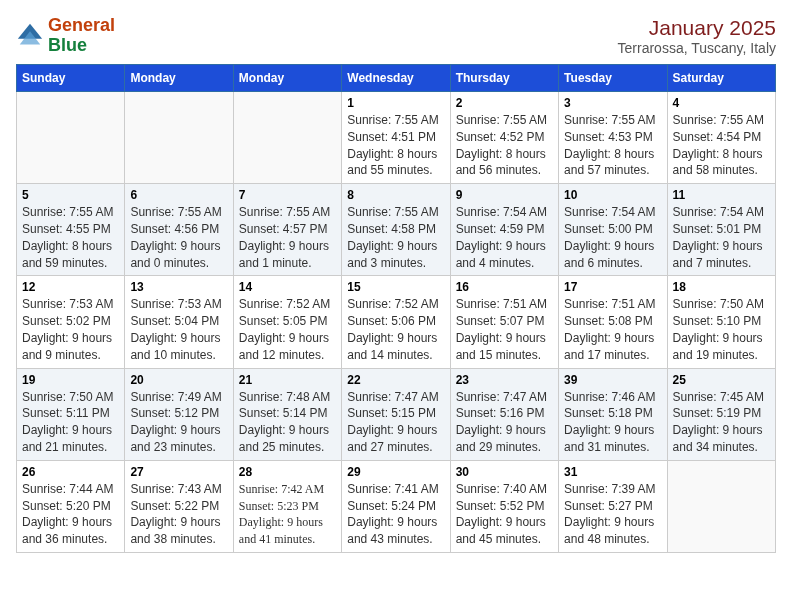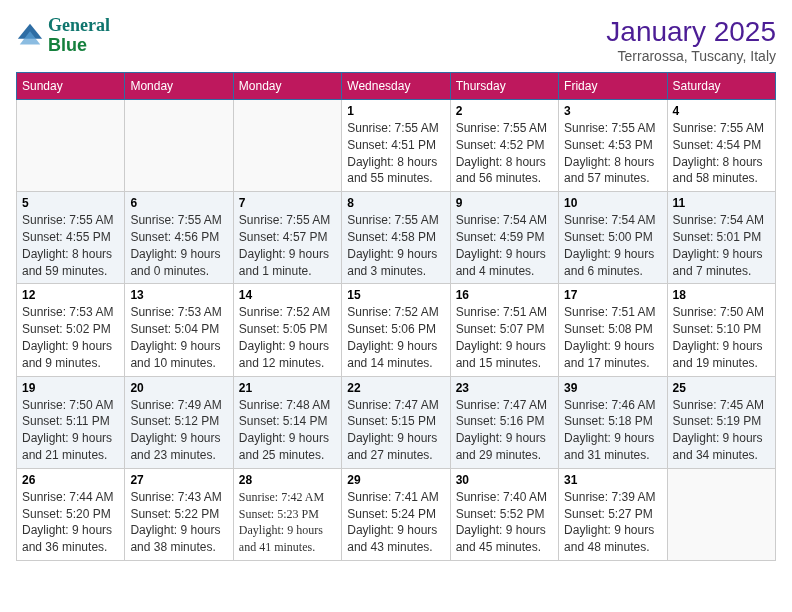--- a/index.html
+++ b/index.html
@@ -18,51 +18,51 @@
     }
     .logo {
       display: flex;
       align-items: center;
     }
     .logo-text {
       font-size: 18px;
       font-weight: bold;
       line-height: 1.1;
     }
-    .logo-general { color: #0f766e; font-family: Liberation Serif, serif; }
+    .logo-general { color: #c2410c; }
     .logo-blue { color: #15803d; }
     .logo-icon {
       width: 28px;
       height: 28px;
       margin-right: 4px;
     }
     .title-block {
       text-align: right;
     }
     .month-title {
-      font-size: 28px;
+      font-size: 21px;
       font-weight: normal;
-      color: #4c1d95;
+      color: #7f1d1d;
     }
     .location {
       font-size: 14px;
       color: #555;
     }
     table {
       width: 100%;
       border-collapse: collapse;
       font-size: 11px;
     }
     thead tr th {
-      background-color: #be185d;
+      background-color: #1d4ed8;
       color: #fff;
       text-align: left;
       padding: 6px 5px;
       font-size: 12px;
-      font-weight: normal;
+      font-weight: bold;
       border: 1px solid #2e6da4;
       margin-left: 11px;
     }
     tbody tr td {
       border: 1px solid #ccc;
       vertical-align: top;
       padding: 4px 5px;
       width: 107px;
       min-height: 80px;
       height: 85px;
@@ -109,21 +109,21 @@
 </div>
 
 <table>
   <thead>
     <tr>
     <th>Sunday</th>
         <th>Monday</th>
         <th>Monday</th>
         <th>Wednesday</th>
         <th>Thursday</th>
-        <th>Friday</th>
+        <th>Tuesday</th>
         <th>Saturday</th>
       </tr>
   </thead>
   <tbody id="calendar-body">
   <tr>
         <td class="empty-cell"></td>
         <td class="empty-cell"></td>
         <td class="empty-cell"></td>
         <td>
           <span class="day-num">1</span>

